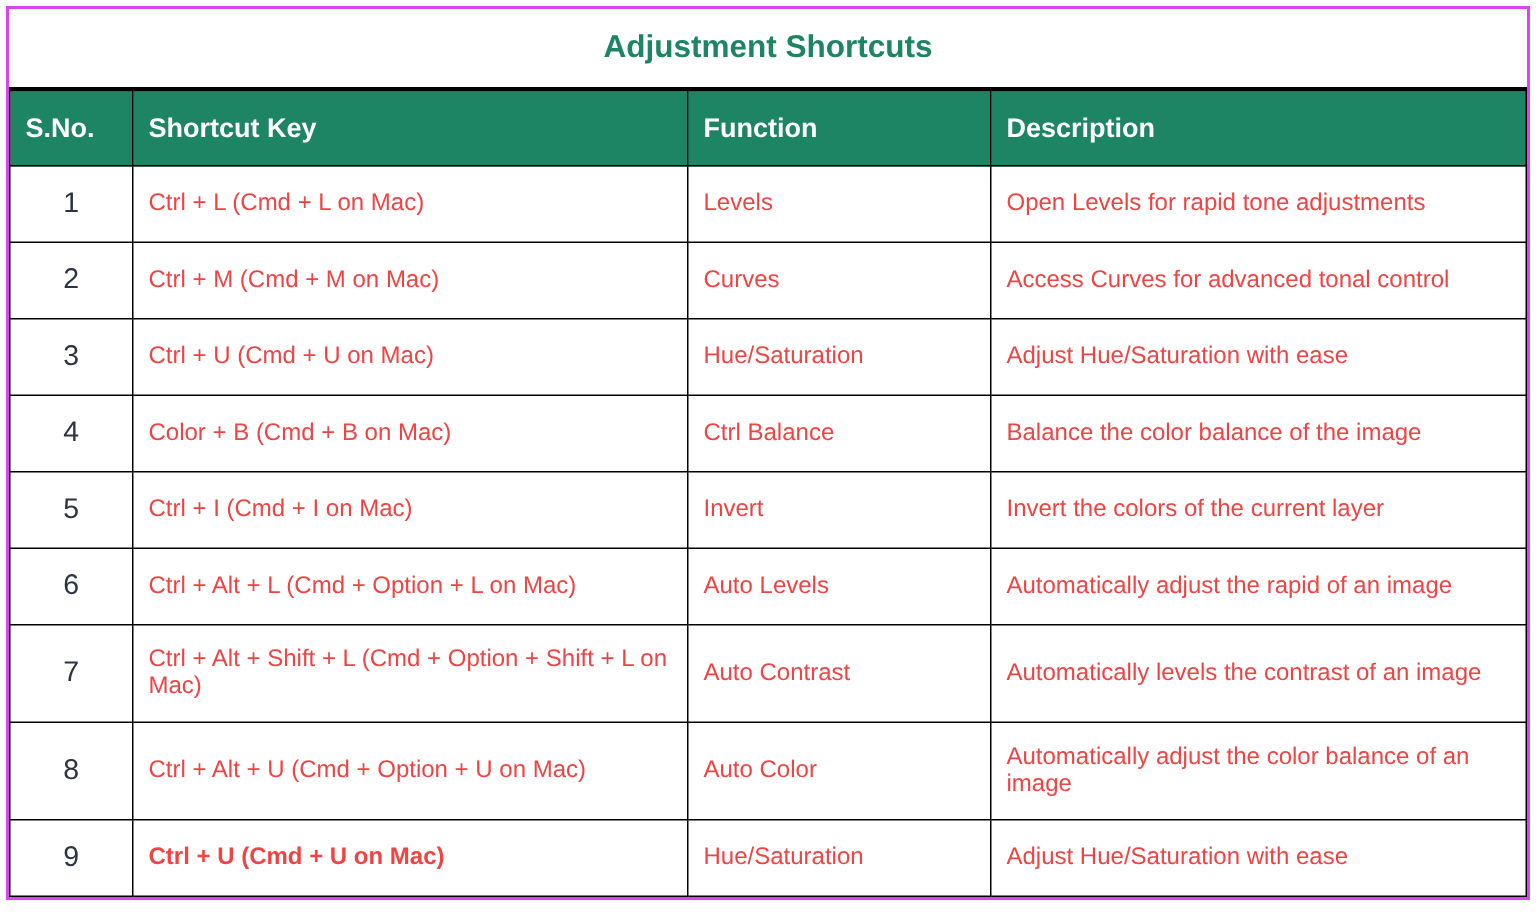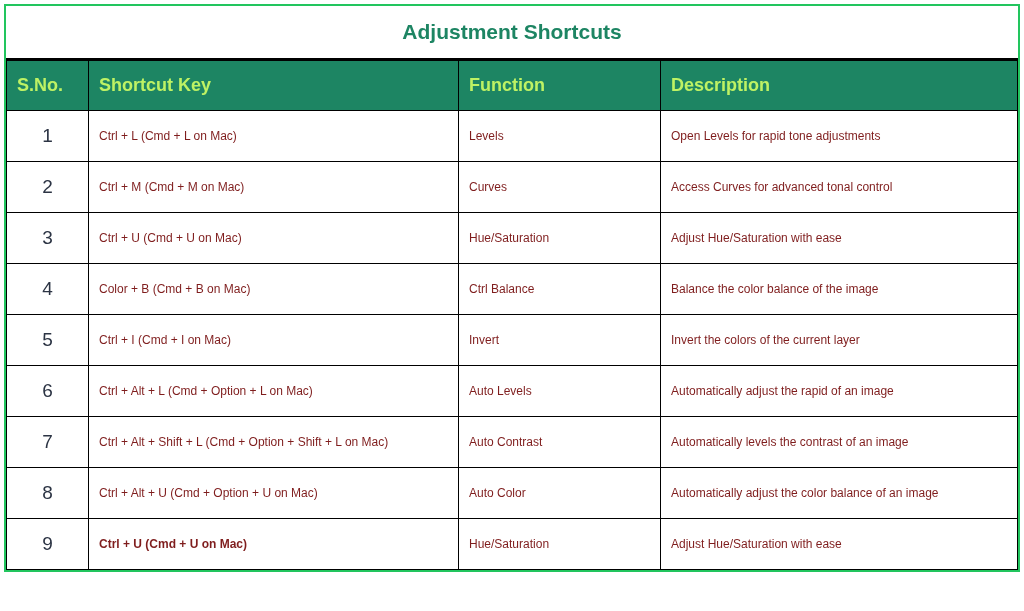--- a/index.html
+++ b/index.html
@@ -6,52 +6,52 @@
       margin: 0;
       padding: 0;
       box-sizing: border-box;
     }
     body {
       font-family: 'Segoe UI', Tahoma, Geneva, Verdana, sans-serif;
       background: #ffffff;
       padding: 4px;
     }
     .table-container {
-      border: 2px solid #22c55e;
+      border: 2px solid #d946ef;
       width: 100%;
     }
     .title-row {
       text-align: center;
       padding: 14px 0;
       font-size: 21px;
       font-weight: bold;
       color: #1d8563;
       border-bottom: 2px solid #000;
       background: #ffffff;
     }
     table {
       width: 100%;
       border-collapse: collapse;
       table-layout: fixed;
     }
     thead tr {
       background: #1d8563;
-      color: #bef264;
+      color: #ffffff;
     }
     th {
       padding: 14px 10px;
       text-align: left;
       font-size: 18px;
       font-weight: bold;
       border: 1px solid #000;
     }
     td {
       padding: 14px 10px;
-      font-size: 12px;
-      color: #7f1d1d;
+      font-size: 16px;
+      color: #ef4444;
       border: 1px solid #000;
       vertical-align: middle;
     }
     .col-sno {
       width: 82px;
     }
     .col-shortcut {
       width: 370px;
     }
     .col-function {

